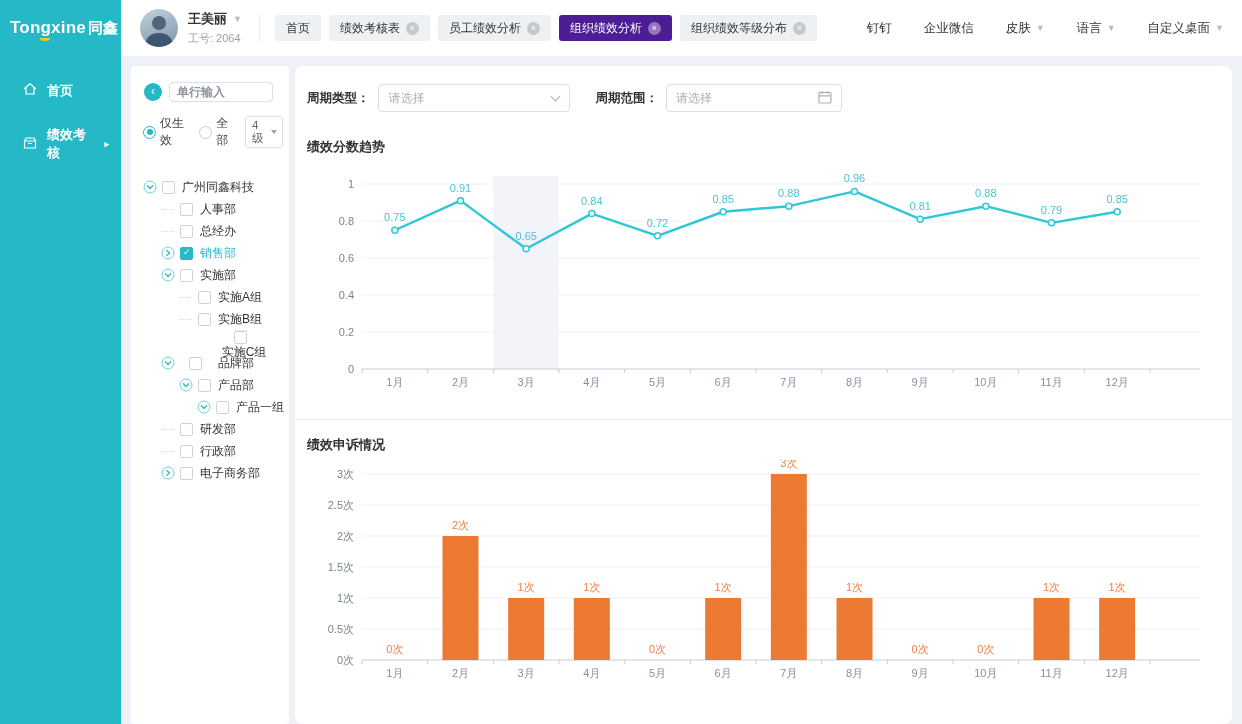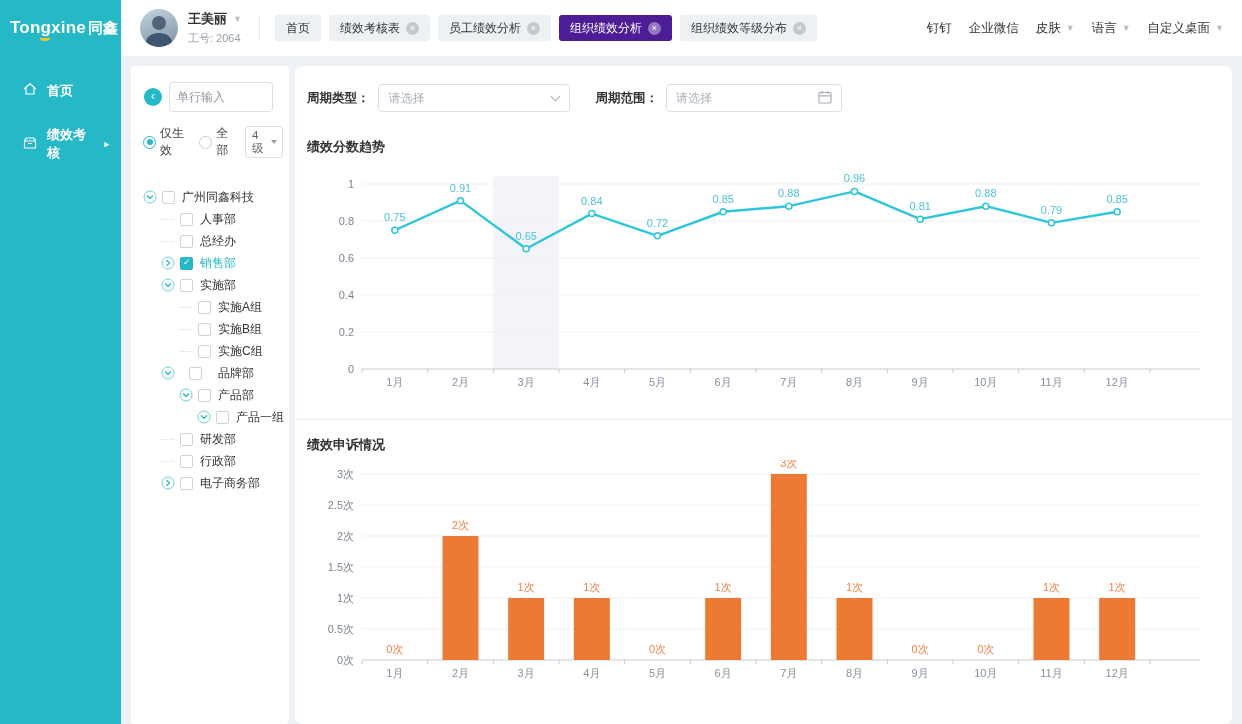--- a/index.html
+++ b/index.html
@@ -25,31 +25,31 @@
   .user-meta { margin-left:10px; }
   .user-name { font-size:13px; color:#333; font-weight:600; display:flex; align-items:center; gap:6px; }
   .caret { color:#b8bdc4; font-size:9px; }
   .user-id { font-size:11px; color:#99a0a8; margin-top:3px; }
   .header-divider { width:1px; height:26px; background:#e8eaed; margin:0 15px 0 17px; }
   .tabs { display:flex; gap:8px; align-items:center; }
   .tab { height:26px; display:flex; align-items:center; gap:6px; background:#edf1f4; border-radius:3px; padding:0 11px; font-size:12px; color:#333; cursor:pointer; white-space:nowrap; }
   .tab.active { background:#4c1d95; color:#fff; }
   .tab-close { width:13px; height:13px; border-radius:50%; background:#c4c9cf; color:#fff; font-size:9px; line-height:13px; text-align:center; }
   .tab.active .tab-close { background:rgba(255,255,255,.4); }
-  .header-actions { margin-left:auto; display:flex; align-items:center; gap:17px; padding-right:18px; font-size:12.5px; color:#333; }
+  .header-actions { margin-left:auto; display:flex; align-items:center; gap:32px; padding-right:18px; font-size:12.5px; color:#333; }
   .action { display:flex; align-items:center; gap:5px; cursor:pointer; white-space:nowrap; }
 
   
   .content { position:absolute; left:121px; top:56px; right:0; bottom:0; background:#eef1f5; }
 
   
   .tree-panel { position:absolute; left:10px; top:10px; bottom:0; width:158px; background:#fff; border-radius:4px; padding-top:16px; overflow:hidden; }
   .panel-row1 { display:flex; align-items:center; gap:7px; padding:0 10px 0 13px; }
   .collapse-btn { width:18px; height:18px; border-radius:50%; background:#25b8c6; color:#fff; font-size:12px; line-height:16px; text-align:center; cursor:pointer; flex:none; }
-  .tree-search { width:104px; height:30px; border:1px solid #dcdfe3; border-radius:4px; padding:0 7px; font-size:12px; color:#555; outline:none; }
+  .tree-search { width:104px; height:20px; border:1px solid #dcdfe3; border-radius:4px; padding:0 7px; font-size:12px; color:#555; outline:none;font-weight:bold; }
   .tree-search::placeholder { color:#8f969e; }
   .panel-row2 { display:flex; align-items:center; padding:13px 6px 9px 12px; font-size:12px; color:#444; }
   .radio { width:13px; height:13px; border:1px solid #c8ccd1; border-radius:50%; position:relative; margin-right:4px; flex:none; cursor:pointer; }
   .radio.checked { border-color:#25b8c6; }
   .radio.checked::after { content:''; position:absolute; left:2.5px; top:2.5px; width:6px; height:6px; border-radius:50%; background:#25b8c6; }
   .radio-label { margin-right:7px; }
   .level-select { border:1px solid #dcdfe3; border-radius:3px; height:32px; padding:0 5px 0 6px; font-size:11.5px; color:#666; display:flex; align-items:center; gap:4px; cursor:pointer; }
   .chev-down { width:0; height:0; border-left:3.5px solid transparent; border-right:3.5px solid transparent; border-top:4.5px solid #9aa0a8; }
   .tree { margin-top:18px; }
   .tree-row { display:flex; align-items:center; height:22px; font-size:12px; color:#333; cursor:pointer; white-space:nowrap; }
@@ -217,21 +217,21 @@
         <div class="tree-row" style="padding-left: 48px;">
           <span class="stub"></span>
           <span class="cb"></span>
           <span class="tree-label">实施A组</span>
         </div>
         <div class="tree-row" style="padding-left: 48px;">
           <span class="stub"></span>
           <span class="cb"></span>
           <span class="tree-label">实施B组</span>
         </div>
-        <div class="tree-row" style="padding-left: 48px;">
+        <div class="tree-row" style="padding-left: 68px; flex-direction: column;">
           <span class="stub"></span>
           <span class="cb"></span>
           <span class="tree-label">实施C组</span>
         </div>
         <div class="tree-row" style="padding-left: 30px; gap: 9px;">
           <span class="expander"><svg width="14" height="14" viewBox="0 0 14 14">
               <circle cx="7" cy="7" r="6" fill="#fff" stroke="#6fcfda" stroke-width="1"></circle>
               <path d="M4.4 5.8 L7 8.5 L9.6 5.8" fill="none" stroke="#33bcc9" stroke-width="1.4" stroke-linecap="round" stroke-linejoin="round"></path>
             </svg></span>
           <span class="cb"></span>

